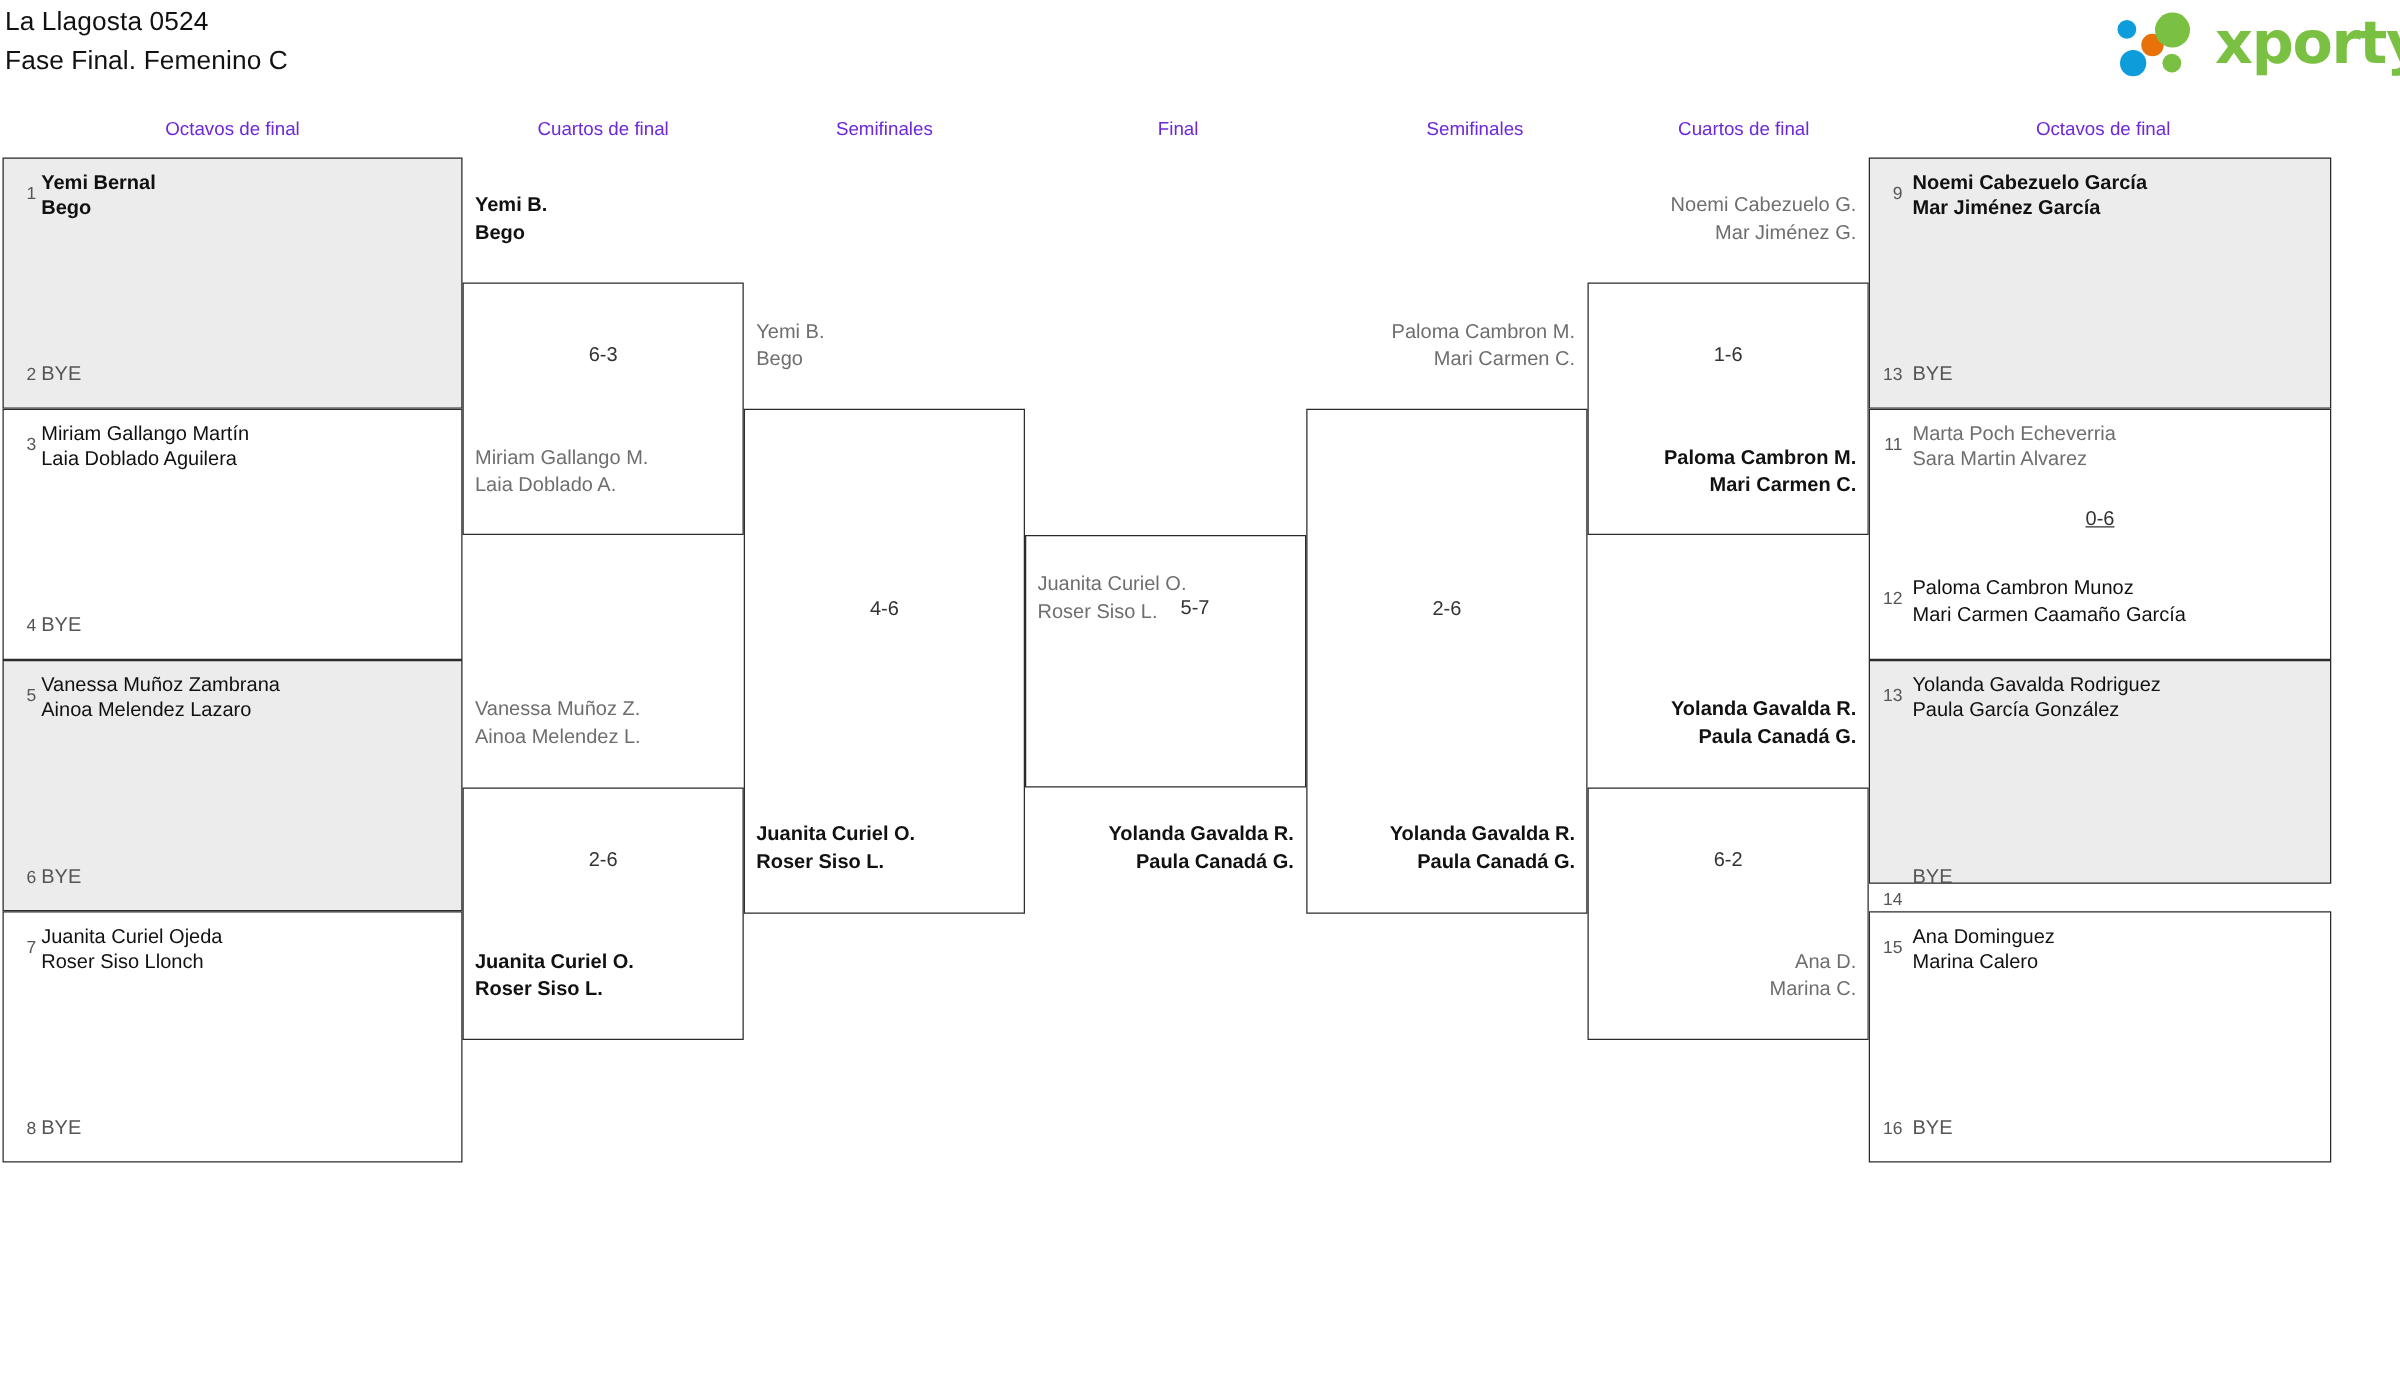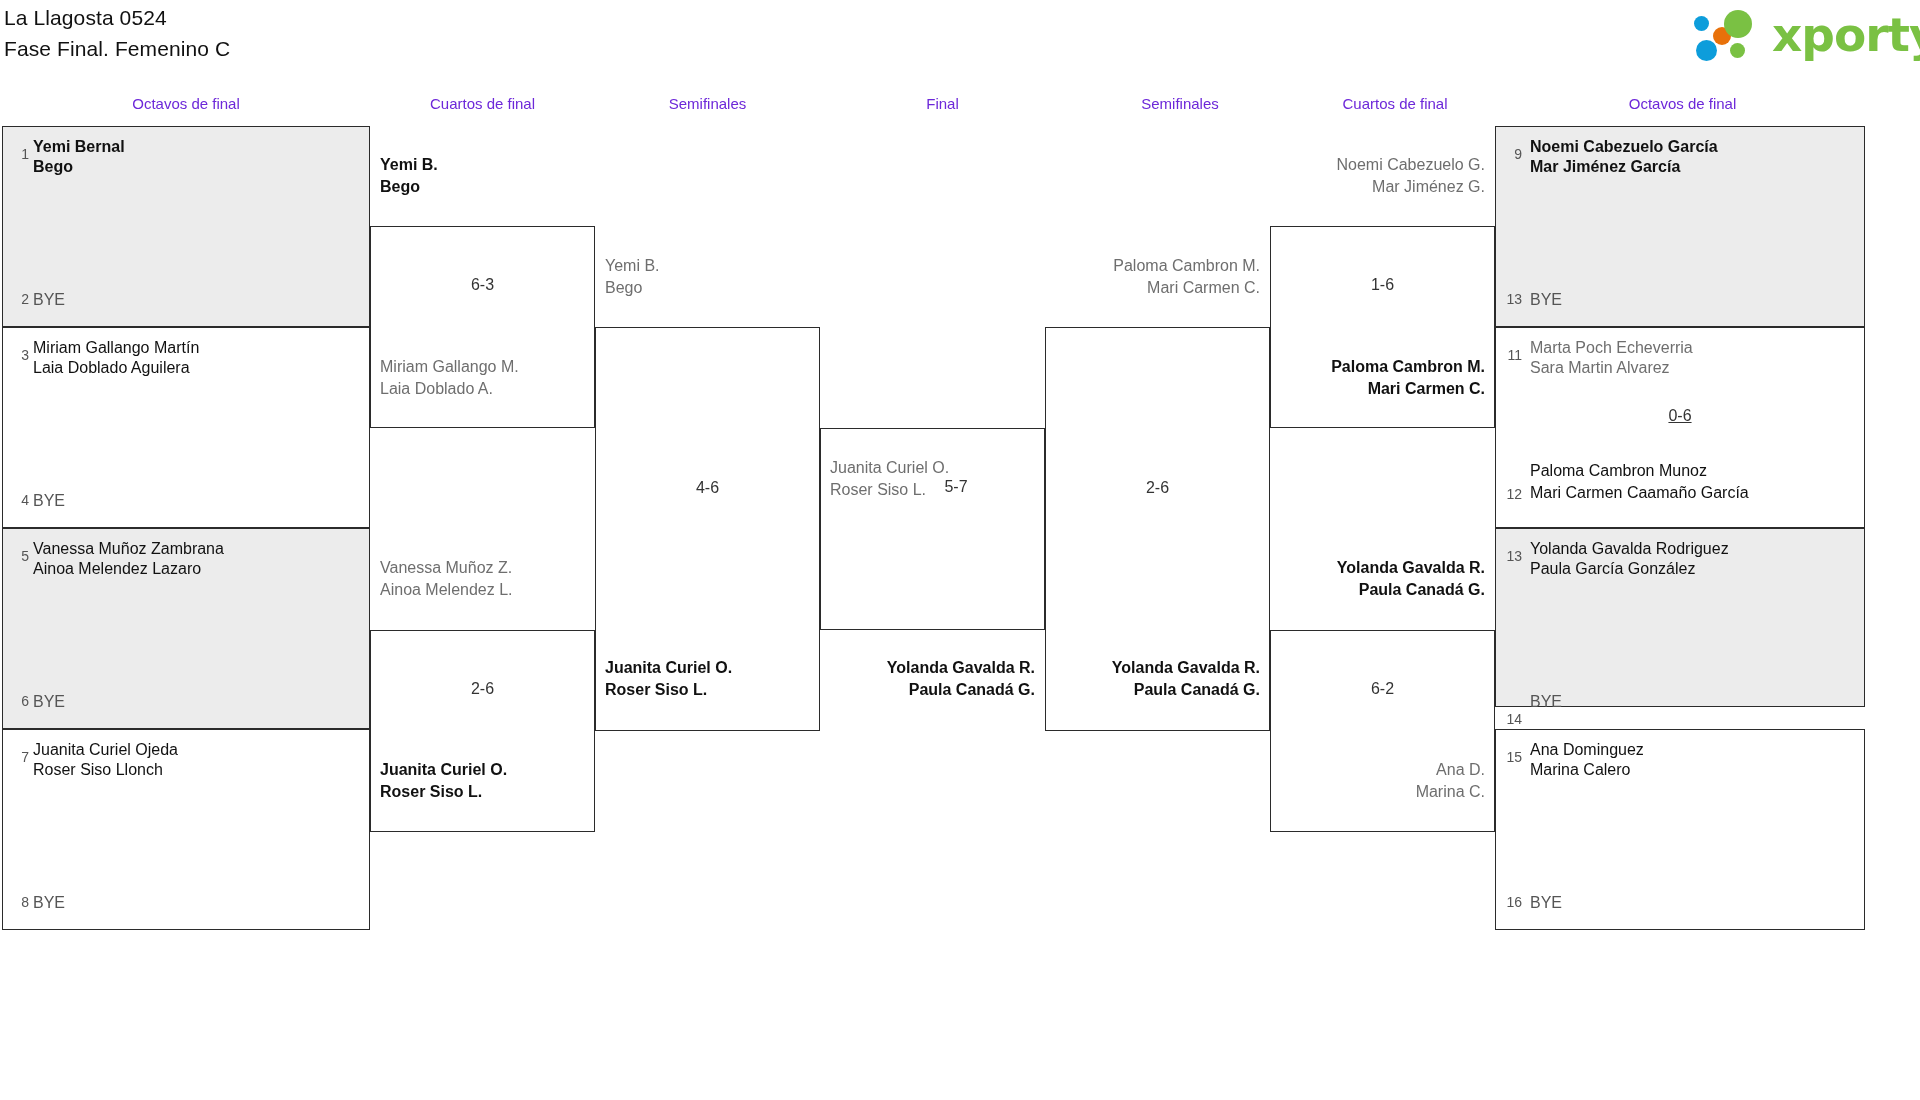--- a/index.html
+++ b/index.html
@@ -175,21 +175,21 @@
     <div class="pname entry seeded" style="left:34px; top:30px;">Mar Jiménez García</div>
     <div class="seed" style="left:0px; top:164px;">13</div>
     <div class="bye" style="left:34px; top:163px;">BYE</div>
   </div>
 
   <div class="box" style="left:1495px; top:327px; width:370px; height:201px;">
     <div class="seed" style="left:0px; top:19px;">11</div>
     <div class="pname" style="left:34px; top:10px;">Marta Poch Echeverria</div>
     <div class="pname" style="left:34px; top:30px;">Sara Martin Alvarez</div>
     <div class="score" style="left:0; right:0; top:78px;text-decoration:underline;">0-6</div>
-    <div class="seed" style="left:0px; top:142px;margin-top:16px;">12</div>
+    <div class="seed" style="left:0px; top:142px;">12</div>
     <div class="pname entry" style="left:34px; top:133px;">Paloma Cambron Munoz</div>
     <div class="pname entry" style="left:34px; top:155px;">Mari Carmen Caamaño García</div>
   </div>
 
   <div class="box shaded" style="left:1495px; top:528px; width:370px; height:179px;">
     <div class="seed" style="left:0px; top:19px;">13</div>
     <div class="pname entry" style="left:34px; top:10px;">Yolanda Gavalda Rodriguez</div>
     <div class="pname entry" style="left:34px; top:30px;">Paula García González</div>
     <div class="seed" style="left:0px; top:182px;">14</div>
     <div class="bye" style="left:34px; top:163px;">BYE</div>

